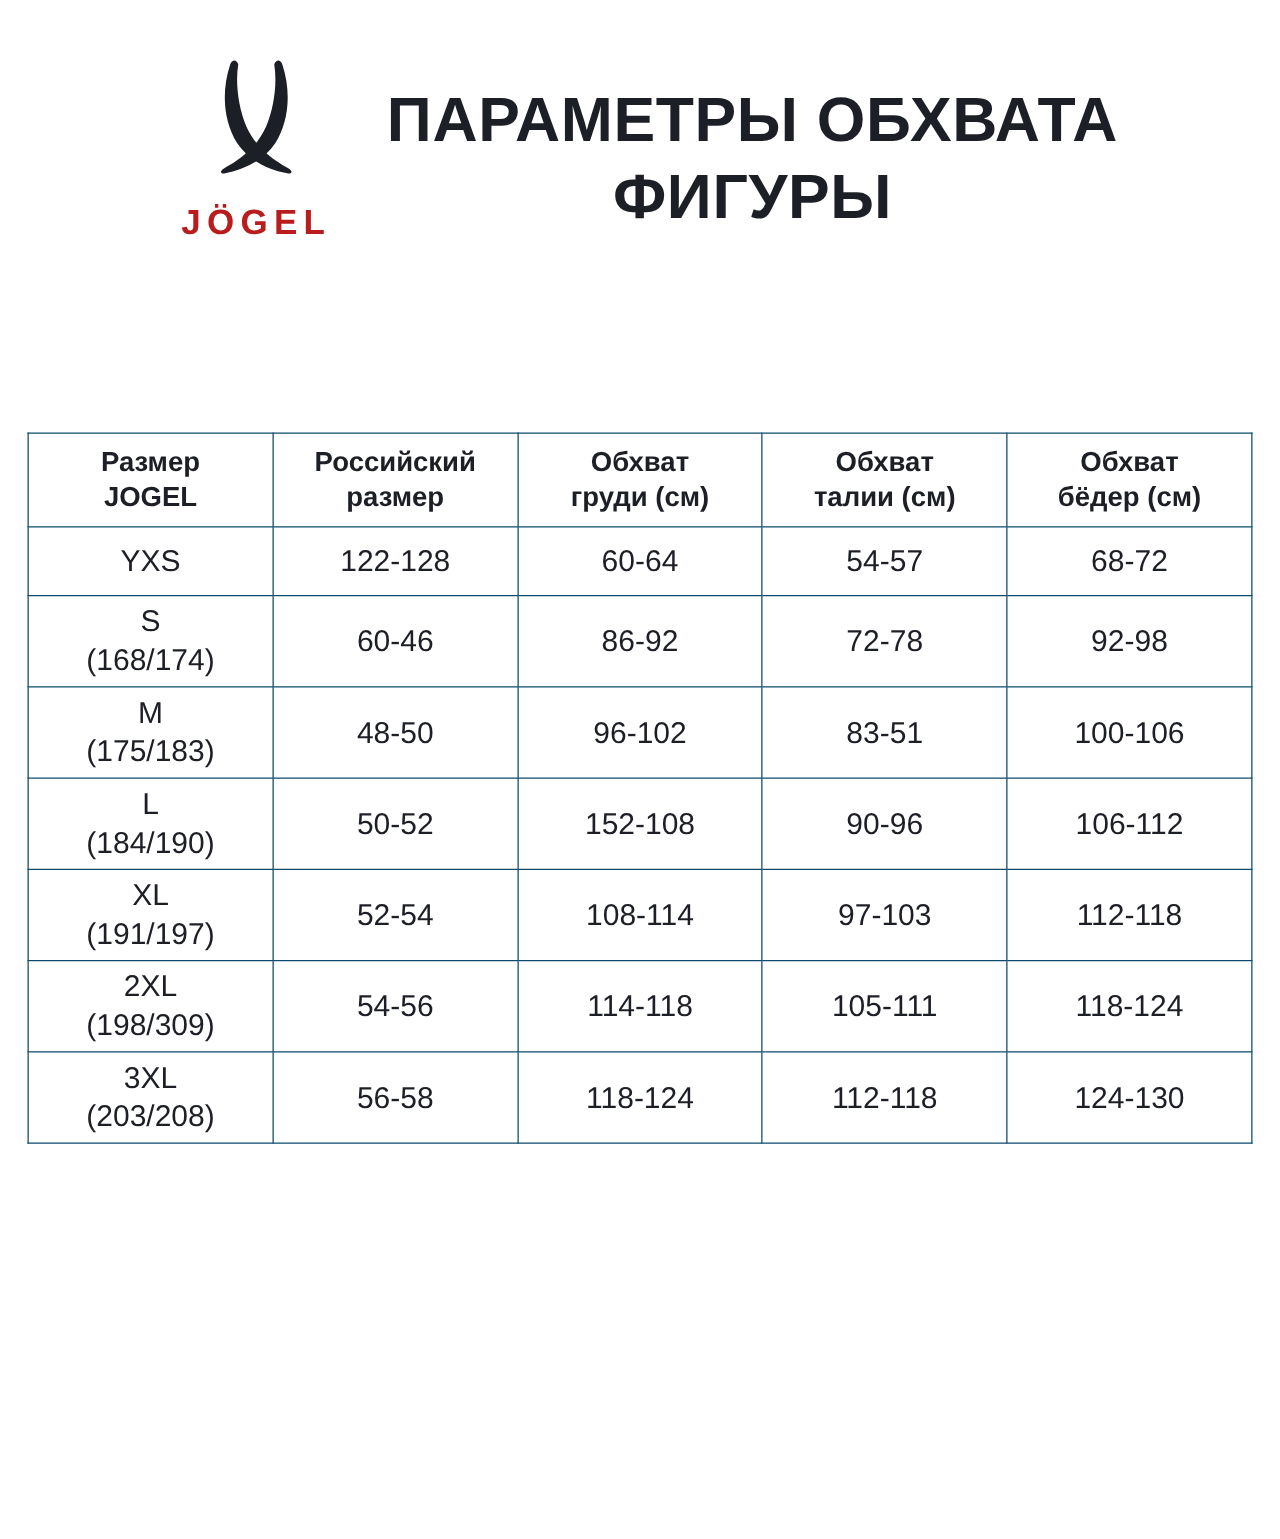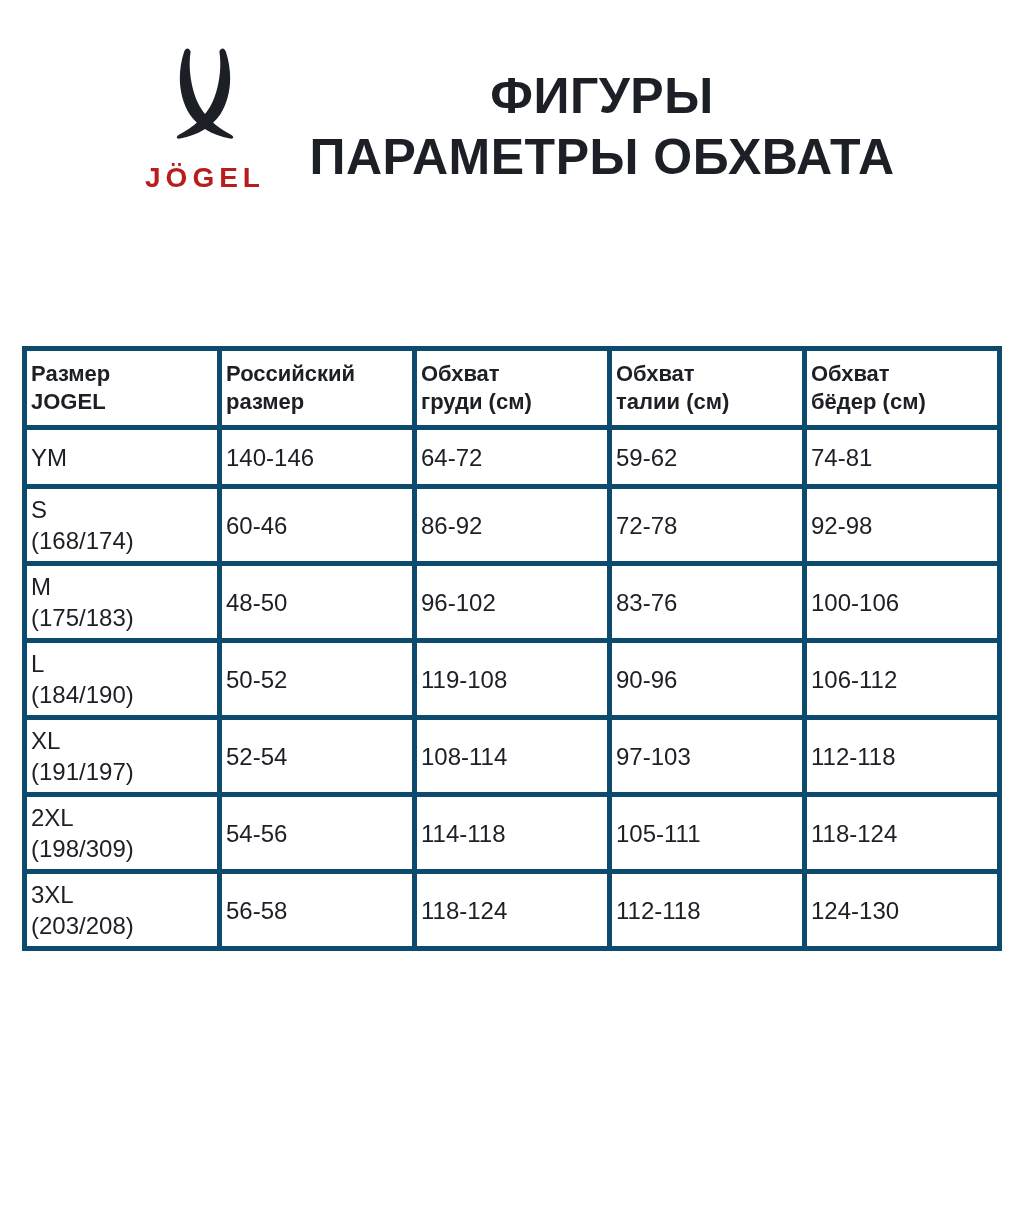--- a/index.html
+++ b/index.html
@@ -57,22 +57,22 @@
   .size-table-wrap {
     margin: 152px 22px 40px 22px;
   }
   table.size-table {
     width: 100%;
     border-collapse: collapse;
     table-layout: fixed;
   }
   table.size-table th,
   table.size-table td {
-    border: 5px solid #0c4a6e;
-    text-align: left;
+    border: 1px solid #0c4a6e;
+    text-align: center;
     vertical-align: middle;
     white-space: pre-line;
     padding: 5px 4px;
   }
   table.size-table th {
     height: 64px;
     font-size: 22px;
     line-height: 28px;
     font-weight: bold;
   }
@@ -102,22 +102,22 @@
           C69,97 51,108 29,112
           C24,113 23,110 28,107
           C46,97 61,85 70,65
           C78,46 81,22 78,3
           C80,-2 84,-2 86,3 Z"></path>
       </svg>
     </div>
     <div class="logo-wordmark">JÖGEL</div>
   </div>
   <div class="title-block">
+    <div class="title-line">ПАРАМЕТРЫ ОБХВАТА</div>
     <div class="title-line">ФИГУРЫ</div>
-    <div class="title-line">ПАРАМЕТРЫ ОБХВАТА</div>
   </div>
 </div>
 
 <div class="size-table-wrap">
   <table class="size-table">
     <thead>
       <tr>
           <th>Размер
 JOGEL</th>
           <th>Российский
@@ -125,47 +125,47 @@
           <th>Обхват
 груди (см)</th>
           <th>Обхват
 талии (см)</th>
           <th>Обхват
 бёдер (см)</th>
         </tr>
     </thead>
     <tbody>
         <tr>
-          <td>YM</td>
-          <td>140-146</td>
-          <td>64-72</td>
-          <td>59-62</td>
-          <td>74-81</td>
+          <td>YXS</td>
+          <td>122-128</td>
+          <td>60-64</td>
+          <td>54-57</td>
+          <td>68-72</td>
         </tr>
         <tr>
           <td>S
 (168/174)</td>
           <td>60-46</td>
           <td>86-92</td>
           <td>72-78</td>
           <td>92-98</td>
         </tr>
         <tr>
           <td>M
 (175/183)</td>
           <td>48-50</td>
           <td>96-102</td>
-          <td>83-76</td>
+          <td>83-51</td>
           <td>100-106</td>
         </tr>
         <tr>
           <td>L
 (184/190)</td>
           <td>50-52</td>
-          <td>119-108</td>
+          <td>152-108</td>
           <td>90-96</td>
           <td>106-112</td>
         </tr>
         <tr>
           <td>XL
 (191/197)</td>
           <td>52-54</td>
           <td>108-114</td>
           <td>97-103</td>
           <td>112-118</td>

